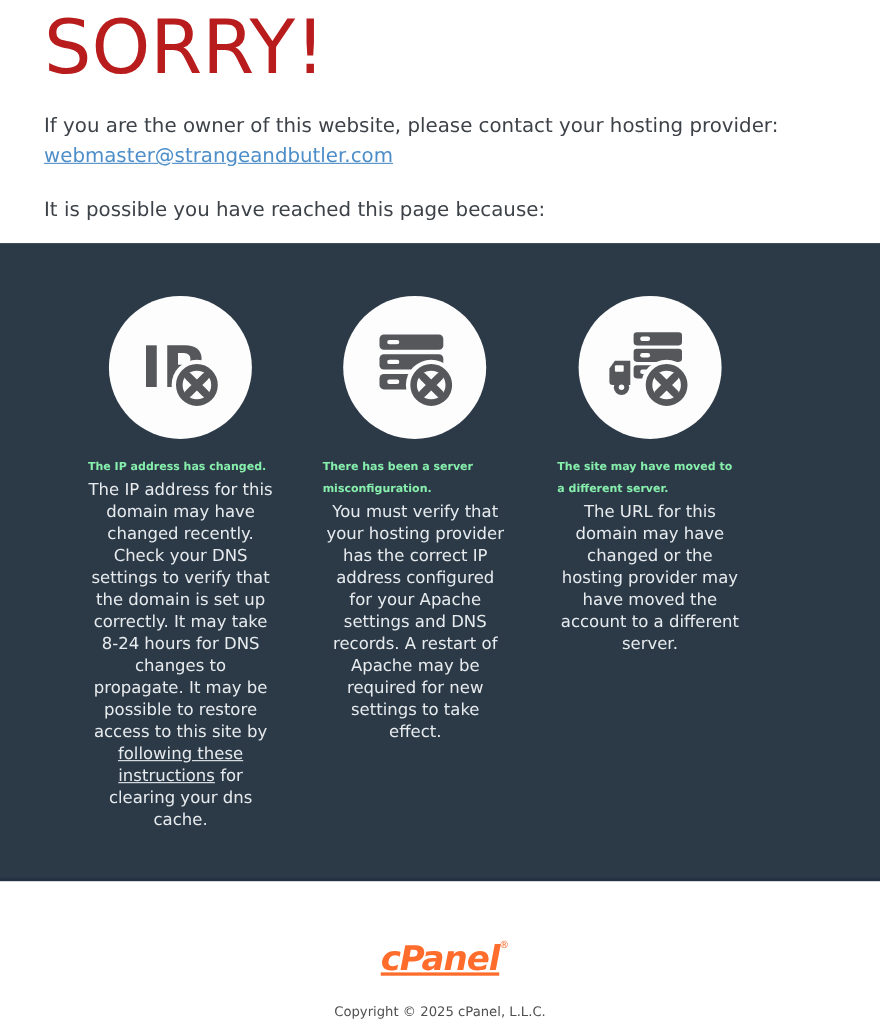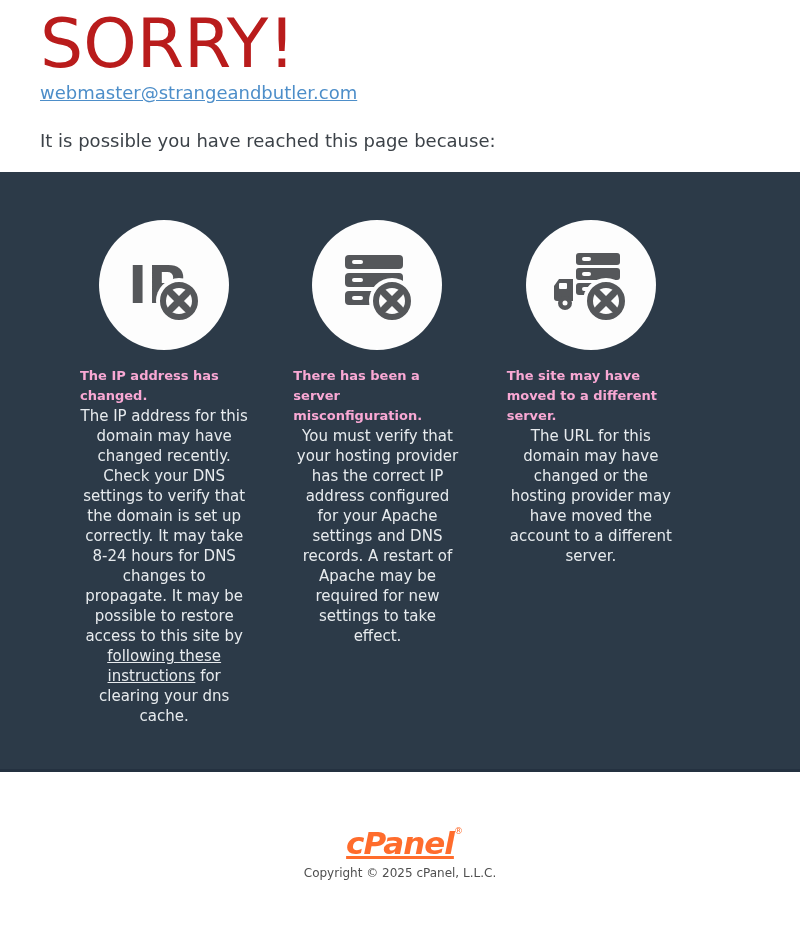--- a/index.html
+++ b/index.html
@@ -56,24 +56,24 @@
     width: 130px;
     height: 130px;
     border-radius: 50%;
     background: #fdfdfd;
     margin: 0 auto 16px auto;
     display: flex;
     align-items: center;
     justify-content: center;
   }
   .col h3 {
-    font-size: 13px;
+    font-size: 10px;
     line-height: 20px;
     font-weight: 700;
-    color: #f9a8d4;
+    color: #86efac;
     margin: 0;
   }
   .col p {
     font-size: 15px;
     line-height: 20px;
     color: #e7ebee;
     margin: 0;
     text-align: center;
   }
   a.white-link {
@@ -102,30 +102,31 @@
     font-style: normal;
     font-weight: 400;
     position: absolute;
     top: -1px;
     right: -9px;
     letter-spacing: 0;
   }
   .copyright {
     font-size: 12px;
     color: #4f4f4f;
-    margin-top: 7px;
+    margin-top: 25px;
   }
 </style>
 </head>
 <body>
 
 <div class="page">
 
   <div class="header">
     <h1 class="sorry-title">SORRY!</h1>
+    <p class="contact-line">If you are the owner of this website, please contact your hosting provider:</p>
     <p class="email-line">
       <a href="#" class="email-link">webmaster@strangeandbutler.com</a>
     </p>
     <p class="reason-line">It is possible you have reached this page because:</p>
   </div>
 
   <div class="dark-band">
     <div class="columns">
 
       <div class="col">

